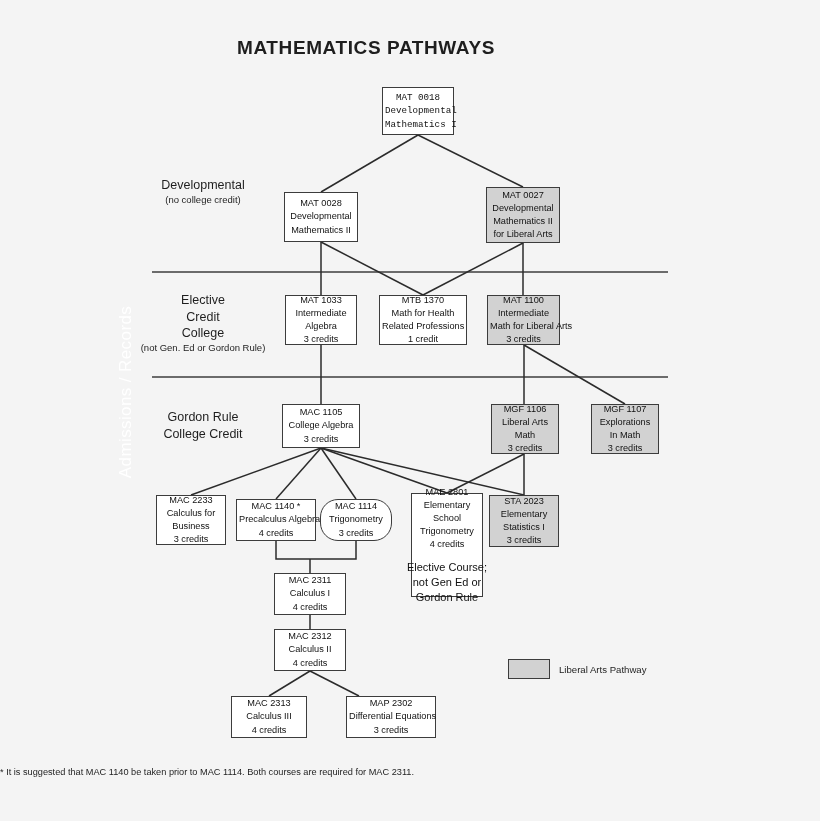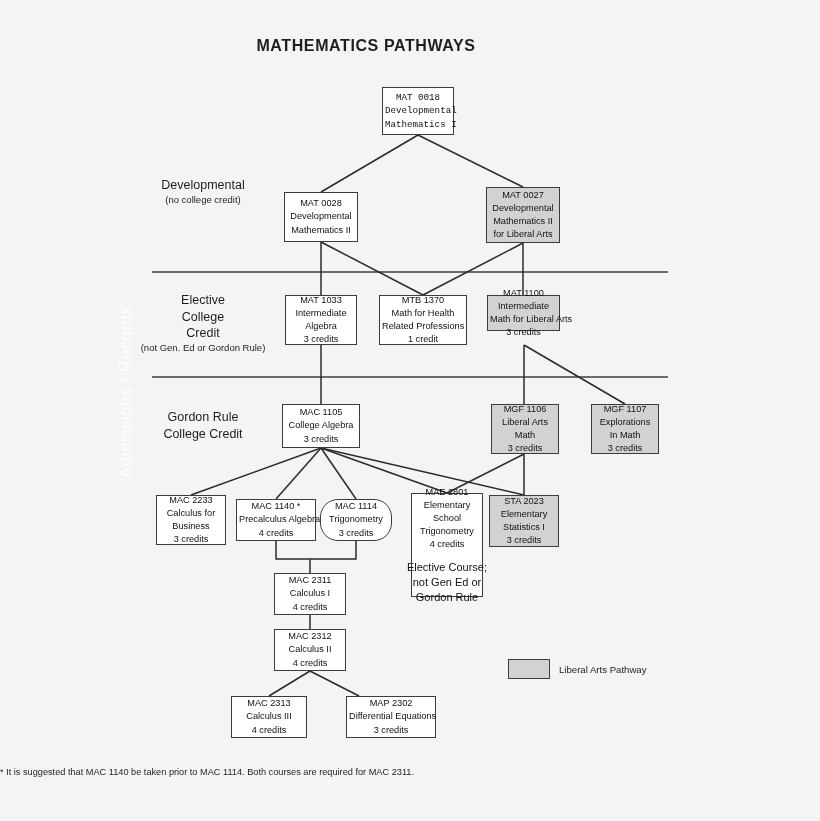--- a/index.html
+++ b/index.html
@@ -17,21 +17,21 @@
     height: 821px;
     background: #f4f4f4;
     overflow: hidden;
   }
   #title {
     position: absolute;
     top: 37px;
     left: 0;
     width: 732px;
     text-align: center;
-    font-size: 16px;
+    font-size: 19px;
     font-weight: bold;
     letter-spacing: 0.6px;
     color: #1e1e1e;
   }
   
   #watermark {
     position: absolute;
     left: 126px;
     top: 392px;
     transform: translate(-50%, -50%) rotate(-90deg);
@@ -134,22 +134,22 @@
   <div class="band-line" style="top:271px"></div>
   <div class="band-line" style="top:376px"></div>
 
   <div class="band-label" style="left:118px; top:177px; width:170px;">
     <div class="bl-main">Developmental</div>
     <div class="bl-sub">(no college credit)</div>
   </div>
 
   <div class="band-label" style="left:118px; top:292px; width:170px;">
     <div class="bl-main">Elective</div>
+    <div class="bl-main">Credit</div>
     <div class="bl-main">College</div>
-    <div class="bl-main">Credit</div>
     <div class="bl-sub">(not Gen. Ed or Gordon Rule)</div>
   </div>
 
   <div class="band-label" style="left:118px; top:409px; width:170px;">
     <div class="bl-main">Gordon Rule</div>
     <div class="bl-main">College Credit</div>
   </div>
 
   <svg id="wires" viewBox="0 0 820 821" xmlns="http://www.w3.org/2000/svg">
     <g stroke="#2b2b2b" stroke-width="1.5" fill="none">
@@ -210,21 +210,21 @@
         <span class="ln">Intermediate</span>
         <span class="ln">Algebra</span>
         <span class="ln">3 credits</span>
       </div>
       <div class="node" style="left: 379px; top: 295px; width: 88px; height: 50px;">
         <span class="ln">MTB 1370</span>
         <span class="ln">Math for Health</span>
         <span class="ln">Related Professions</span>
         <span class="ln">1 credit</span>
       </div>
-      <div class="node shaded" style="left: 487px; top: 295px; width: 73px; height: 36px;">
+      <div class="node shaded" style="left: 487px; top: 295px; width: 73px; height: 50px;">
         <span class="ln">MAT 1100</span>
         <span class="ln">Intermediate</span>
         <span class="ln">Math for Liberal Arts</span>
         <span class="ln">3 credits</span>
       </div>
       <div class="node" style="left: 282px; top: 404px; width: 78px; height: 44px;">
         <span class="ln">MAC 1105</span>
         <span class="ln">College Algebra</span>
         <span class="ln">3 credits</span>
       </div>

